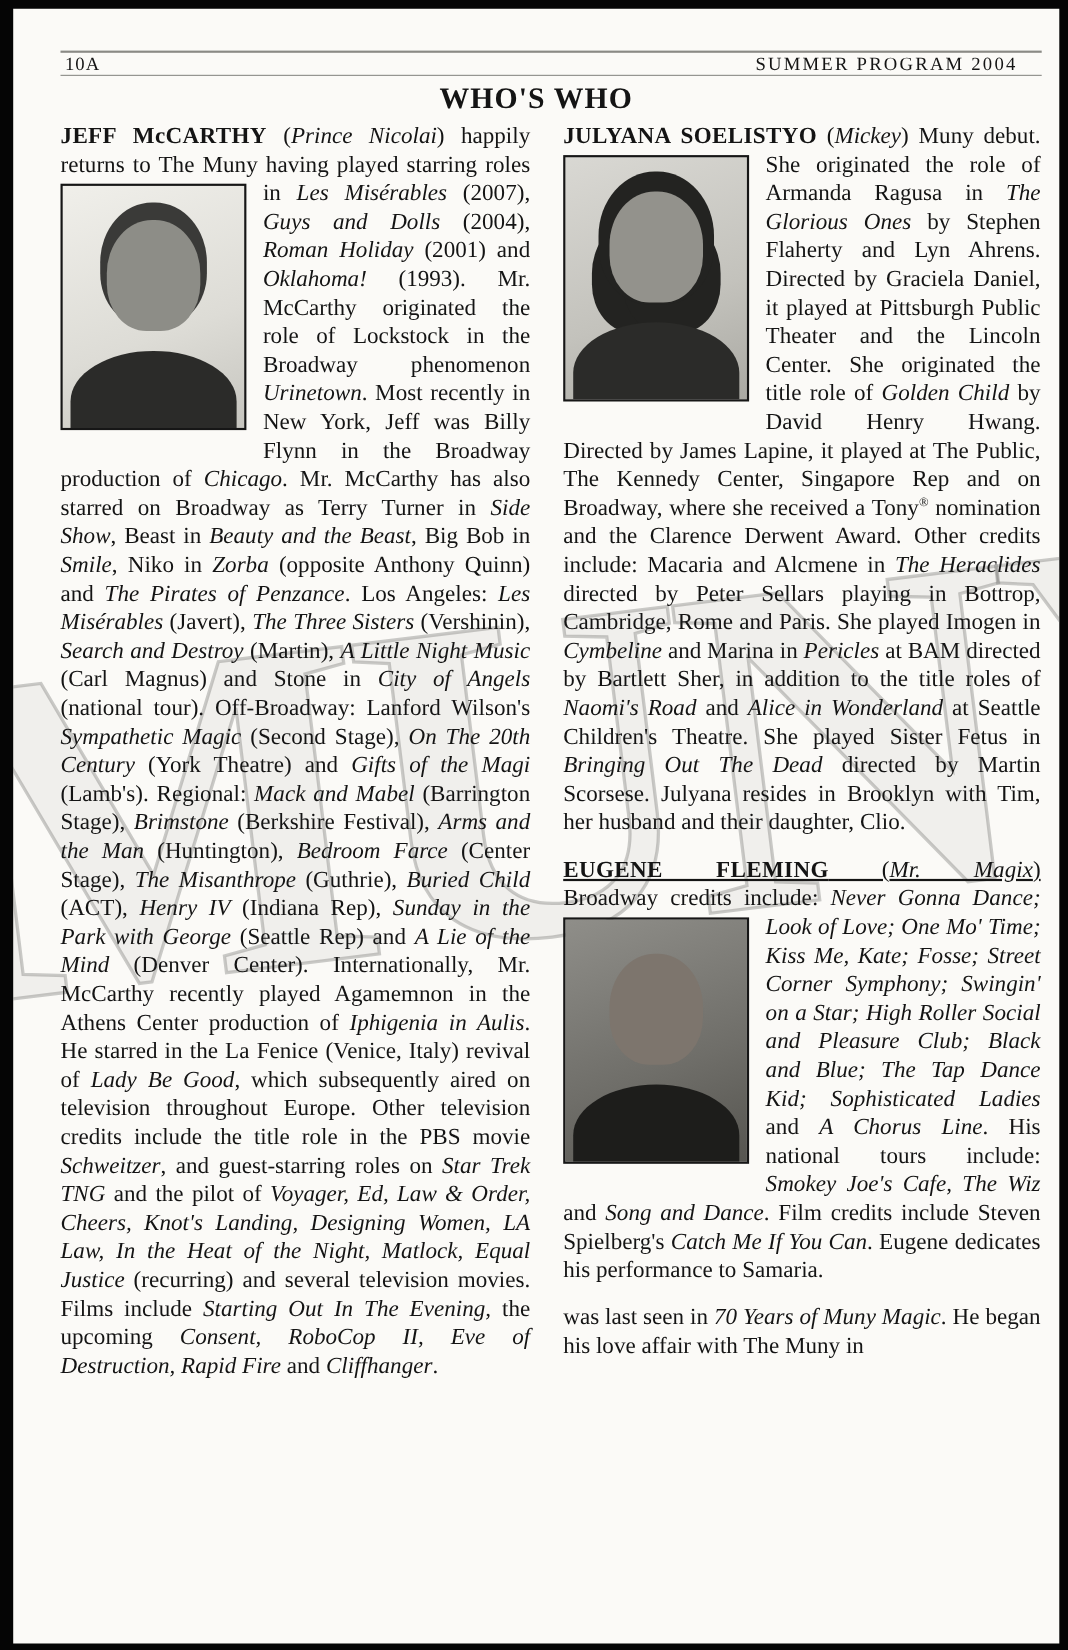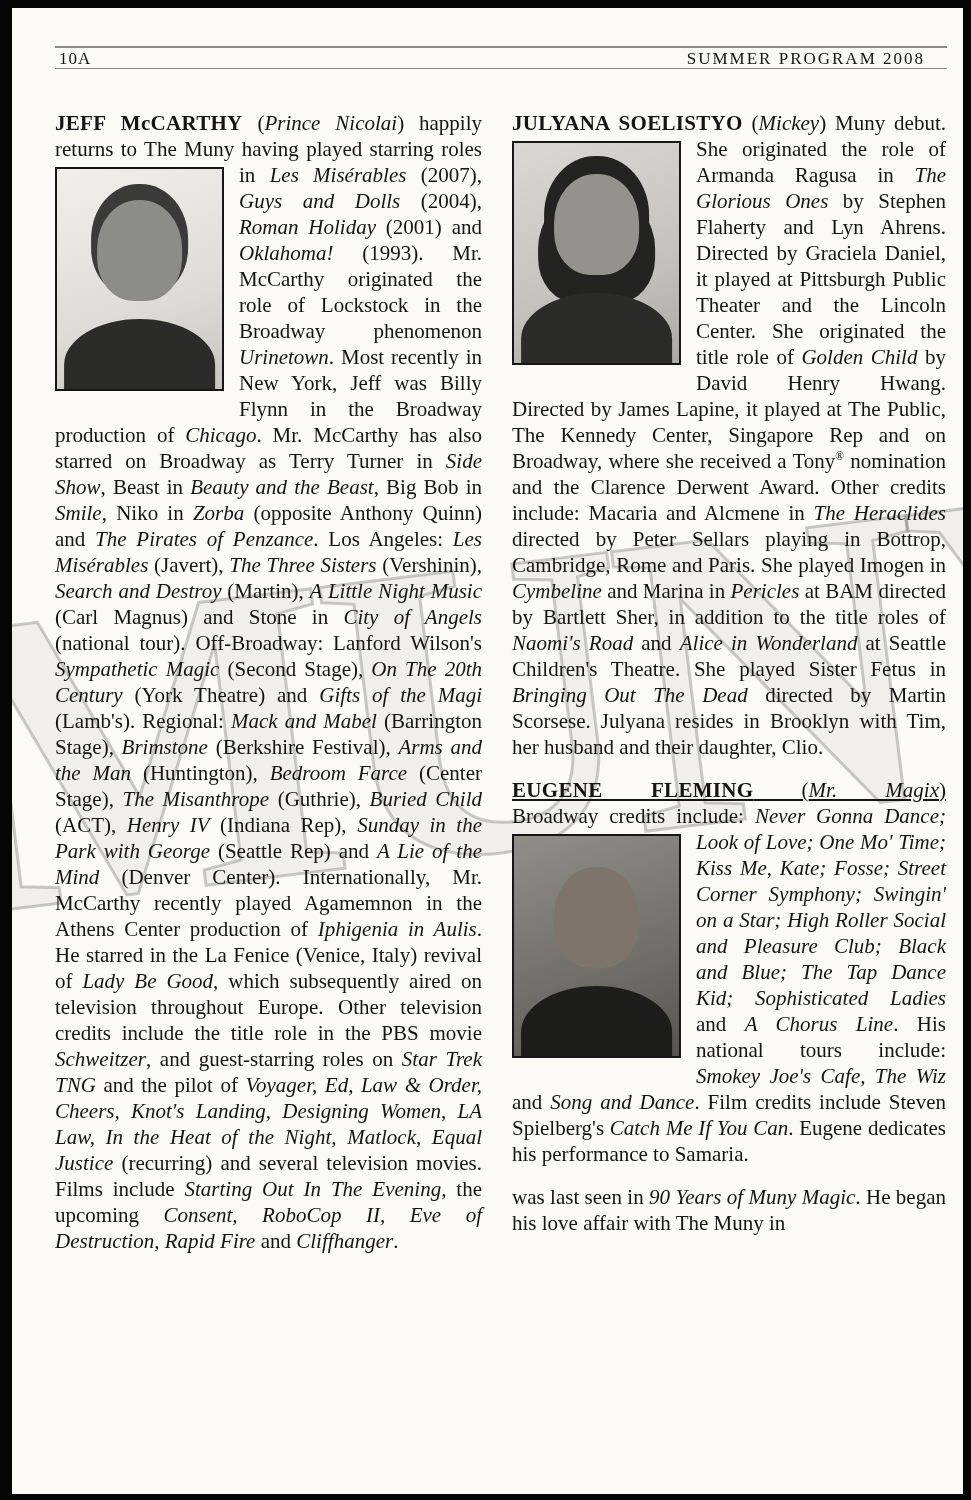--- a/index.html
+++ b/index.html
@@ -92,24 +92,25 @@
 </style>
 </head>
 <body>
 
 <div class="page">
   <div class="watermark">MUNY</div>
 
   <div class="rule top"></div>
   <div class="rule bottom"></div>
   <span class="hdr-left">10A</span>
-  <span class="hdr-right">SUMMER PROGRAM 2008</span>
+  <span class="hdr-right">SUMMER PROGRAM 2004</span>
 
+  <h1 class="page-title">WHO'S WHO</h1>
 
   <div class="col col-left">
       <p class="bio"><b>JEFF McCARTHY</b> (<i>Prince Nicolai</i>) happily returns to The Muny having played <span class="photo v-light"></span>starring roles in <i>Les Misérables</i> (2007), <i>Guys and Dolls</i> (2004), <i>Roman Holiday</i> (2001) and <i>Oklahoma!</i> (1993). Mr. McCarthy originated the role of Lockstock in the Broadway phenomenon <i>Urinetown</i>. Most recently in New York, Jeff was Billy Flynn in the Broadway production of <i>Chicago</i>. Mr. McCarthy has also starred on Broadway as Terry Turner in <i>Side Show</i>, Beast in <i>Beauty and the Beast</i>, Big Bob in <i>Smile</i>, Niko in <i>Zorba</i> (opposite Anthony Quinn) and <i>The Pirates of Penzance</i>. Los Angeles: <i>Les Misérables</i> (Javert), <i>The Three Sisters</i> (Vershinin), <i>Search and Destroy</i> (Martin), <i>A Little Night Music</i> (Carl Magnus) and Stone in <i>City of Angels</i> (national tour). Off-Broadway: Lanford Wilson's <i>Sympathetic Magic</i> (Second Stage), <i>On The 20th Century</i> (York Theatre) and <i>Gifts of the Magi</i> (Lamb's). Regional: <i>Mack and Mabel</i> (Barrington Stage), <i>Brimstone</i> (Berkshire Festival), <i>Arms and the Man</i> (Huntington), <i>Bedroom Farce</i> (Center Stage), <i>The Misanthrope</i> (Guthrie), <i>Buried Child</i> (ACT), <i>Henry IV</i> (Indiana Rep), <i>Sunday in the Park with George</i> (Seattle Rep) and <i>A Lie of the Mind</i> (Denver Center). Internationally, Mr. McCarthy recently played Agamemnon in the Athens Center production of <i>Iphigenia in Aulis</i>. He starred in the La Fenice (Venice, Italy) revival of <i>Lady Be Good</i>, which subsequently aired on television throughout Europe. Other television credits include the title role in the PBS movie <i>Schweitzer</i>, and guest-starring roles on <i>Star Trek TNG</i> and the pilot of <i>Voyager, Ed, Law &amp; Order, Cheers, Knot's Landing, Designing Women, LA Law, In the Heat of the Night, Matlock, Equal Justice</i> (recurring) and several television movies. Films include <i>Starting Out In The Evening,</i> the upcoming <i>Consent, RoboCop II, Eve of Destruction, Rapid Fire</i> and <i>Cliffhanger</i>.</p>
     </div>
   <div class="col col-right">
       <p class="bio"><b>JULYANA SOELISTYO</b> (<i>Mickey</i>) Muny debut. She originated the role of <span class="photo v-mid"></span>Armanda Ragusa in <i>The Glorious Ones</i> by Stephen Flaherty and Lyn Ahrens. Directed by Graciela Daniel, it played at Pittsburgh Public Theater and the Lincoln Center. She originated the title role of <i>Golden Child</i> by David Henry Hwang. Directed by James Lapine, it played at The Public, The Kennedy Center, Singapore Rep and on Broadway, where she received a Tony<sup>®</sup> nomination and the Clarence Derwent Award. Other credits include: Macaria and Alcmene in <i>The Heraclides</i> directed by Peter Sellars playing in Bottrop, Cambridge, Rome and Paris. She played Imogen in <i>Cymbeline</i> and Marina in <i>Pericles</i> at BAM directed by Bartlett Sher, in addition to the title roles of <i>Naomi's Road</i> and <i>Alice in Wonderland</i> at Seattle Children's Theatre. She played Sister Fetus in <i>Bringing Out The Dead</i> directed by Martin Scorsese. Julyana resides in Brooklyn with Tim, her husband and their daughter, Clio.</p>
       <p class="bio"><span class="hline"><b>EUGENE FLEMING</b> (<i>Mr. Magix</i>)</span>Broadway credits include: <i>Never Gonna </i><span class="photo v-dark"></span><i>Dance; Look of Love; One Mo' Time; Kiss Me, Kate; Fosse; Street Corner Symphony; Swingin' on a Star; High Roller Social and Pleasure Club; Black and Blue; The Tap Dance Kid; Sophisticated Ladies</i> and <i>A Chorus Line</i>. His national tours include: <i>Smokey Joe's Cafe, The Wiz</i> and <i>Song and Dance</i>. Film credits include Steven Spielberg's <i>Catch Me If You Can</i>. Eugene dedicates his performance to Samaria.</p>
-      <p class="bio">was last seen in <i>90 Years of Muny Magic</i>. He began his love affair with The Muny in</p>
+      <p class="bio">was last seen in <i>70 Years of Muny Magic</i>. He began his love affair with The Muny in</p>
     </div>
 </div>
 
 </body></html>

